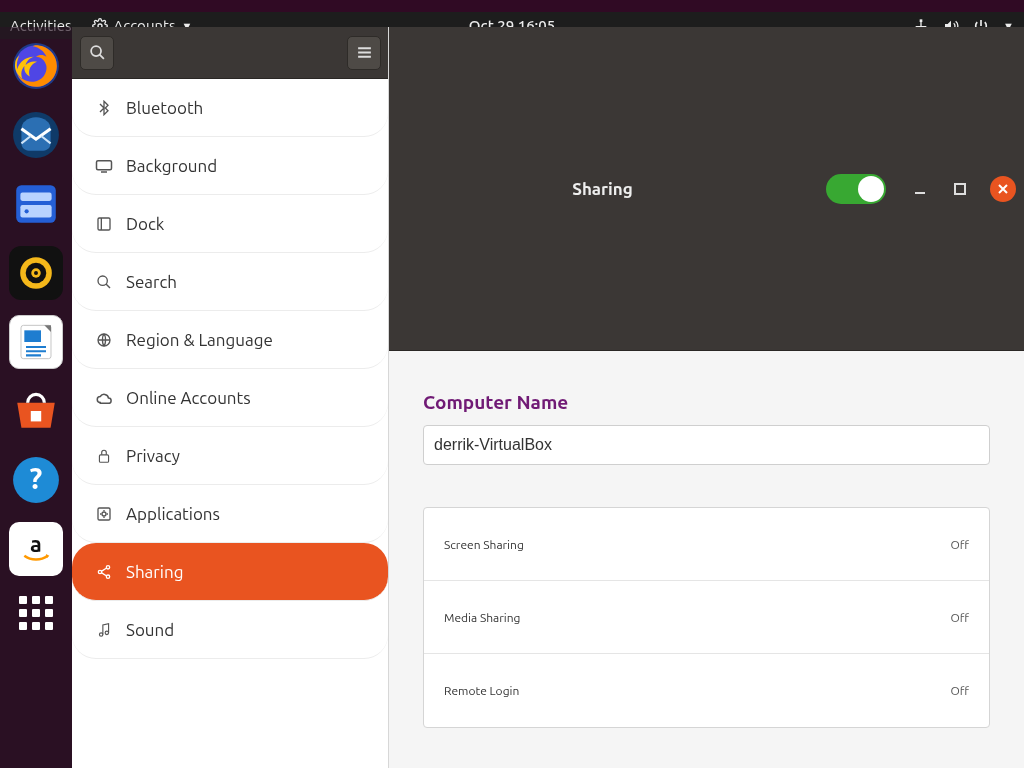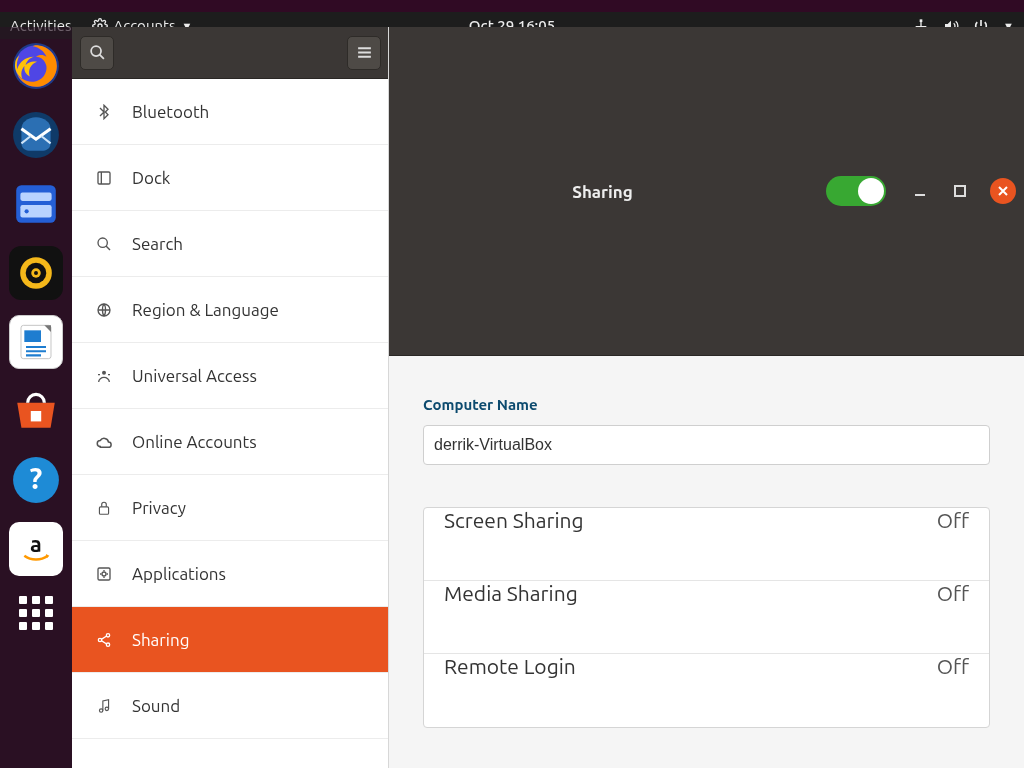--- a/index.html
+++ b/index.html
@@ -66,45 +66,45 @@
     width: 26px; height: 26px; border-radius: 50%; background: #fff;
   }
 
   
   .sidebar {
     width: 317px; background: #fff; border-right: 1px solid #d7d7d7;
     overflow: hidden; display: flex; flex-direction: column;
   }
   .side-list { flex: 1; overflow: hidden; }
   .side-item {
-    display: flex; align-items: center; gap: 18px;
-    padding: 0 22px; height: 66px;
+    display: flex; align-items: center; gap: 12px;
+    padding: 0 22px; height: 58px;
     font-size: 17px; color: #333;
-    border-bottom: 1px solid #ececec; cursor: pointer;
+    border-bottom: 1px solid #ececec; cursor: pointer; border-radius: 24px;
   }
   .side-item .ico { width: 20px; display: flex; justify-content: center; color:#555; }
   .side-item.active { background: #e95420; color: #fff; }
   .side-item.active .ico { color: #fff; }
 
   
   .content {
     flex: 1; display: flex; flex-direction: column;
   }
   .content-body { flex: 1; background: #f5f5f5; padding: 40px 34px; }
-  .section-label { font-weight: bold; color: #0c4a6e; font-size: 15px; margin-bottom: 12px; }
+  .section-label { font-weight: bold; color: #701a75; font-size: 19px; margin-bottom: 12px; }
   .input {
     width: 100%; height: 40px; border: 1px solid #cfcfcf; border-radius: 4px;
     background: #fff; padding: 0 10px; font-size: 16px; color: #333;
   }
   .list-frame {
     margin-top: 42px; border: 1px solid #d5d5d5; border-radius: 4px; background: #fff;
   }
   .list-row {
-    display: flex; justify-content: space-between;
-    padding: 0 20px; height: 73px; font-size: 21px; color: #333;
+    display: flex; align-items: center; justify-content: space-between;
+    padding: 0 20px; height: 73px; font-size: 12px; color: #333;
     border-bottom: 1px solid #e5e5e5; cursor: pointer;
   }
   .list-row:last-child { border-bottom: none; }
   .list-row .state { color: #555; }
 </style>
 </head>
 <body>
 
 <div class="topbar">
   <div class="left">
@@ -241,20 +241,29 @@
         <div class="side-item">
           <span class="ico">
             <svg width="16" height="16" viewBox="0 0 24 24" fill="currentColor">
               <path d="M12 2l6 6-4 4 4 4-6 6V2zM12 12L6 6m0 12l6-6" stroke="currentColor" stroke-width="2" fill="none"></path>
             </svg>
           </span>
           <span>Bluetooth</span>
         </div>
         <div class="side-item">
           <span class="ico">
+            <svg width="18" height="14" viewBox="0 0 24 18" fill="none" stroke="currentColor" stroke-width="2">
+              <rect x="2" y="2" width="20" height="12" rx="2"></rect>
+              <path d="M8 17h8"></path>
+            </svg>
+          </span>
+          <span>Background</span>
+        </div>
+        <div class="side-item">
+          <span class="ico">
             <svg width="16" height="16" viewBox="0 0 24 24" fill="none" stroke="currentColor" stroke-width="2">
               <rect x="3" y="3" width="18" height="18" rx="2"></rect>
               <path d="M8 3v18"></path>
             </svg>
           </span>
           <span>Dock</span>
         </div>
         <div class="side-item">
           <span class="ico">
             <svg width="16" height="16" viewBox="0 0 24 24" fill="none" stroke="currentColor" stroke-width="2">
@@ -265,30 +274,20 @@
           <span>Search</span>
         </div>
         <div class="side-item">
           <span class="ico">
             <svg width="16" height="16" viewBox="0 0 24 24" fill="none" stroke="currentColor" stroke-width="2">
               <circle cx="12" cy="12" r="9"></circle>
               <path d="M3 12h18M12 3c3 3 3 15 0 18M12 3c-3 3-3 15 0 18"></path>
             </svg>
           </span>
           <span>Region &amp; Language</span>
-        </div>
-        <div class="side-item">
-          <span class="ico">
-            <svg width="16" height="16" viewBox="0 0 24 24" fill="currentColor">
-              <circle cx="12" cy="7" r="3"></circle>
-              <path d="M4 21c0-4 4-7 8-7s8 3 8 7" fill="none" stroke="currentColor" stroke-width="2"></path>
-              <path d="M3 10h3M18 10h3" stroke="currentColor" stroke-width="2"></path>
-            </svg>
-          </span>
-          <span>Universal Access</span>
         </div>
         <div class="side-item">
           <span class="ico">
             <svg width="18" height="14" viewBox="0 0 24 18" fill="none" stroke="currentColor" stroke-width="2">
               <path d="M7 15a4 4 0 010-8 6 6 0 0111 2 3.5 3.5 0 010 7H7z"></path>
             </svg>
           </span>
           <span>Online Accounts</span>
         </div>
         <div class="side-item">

